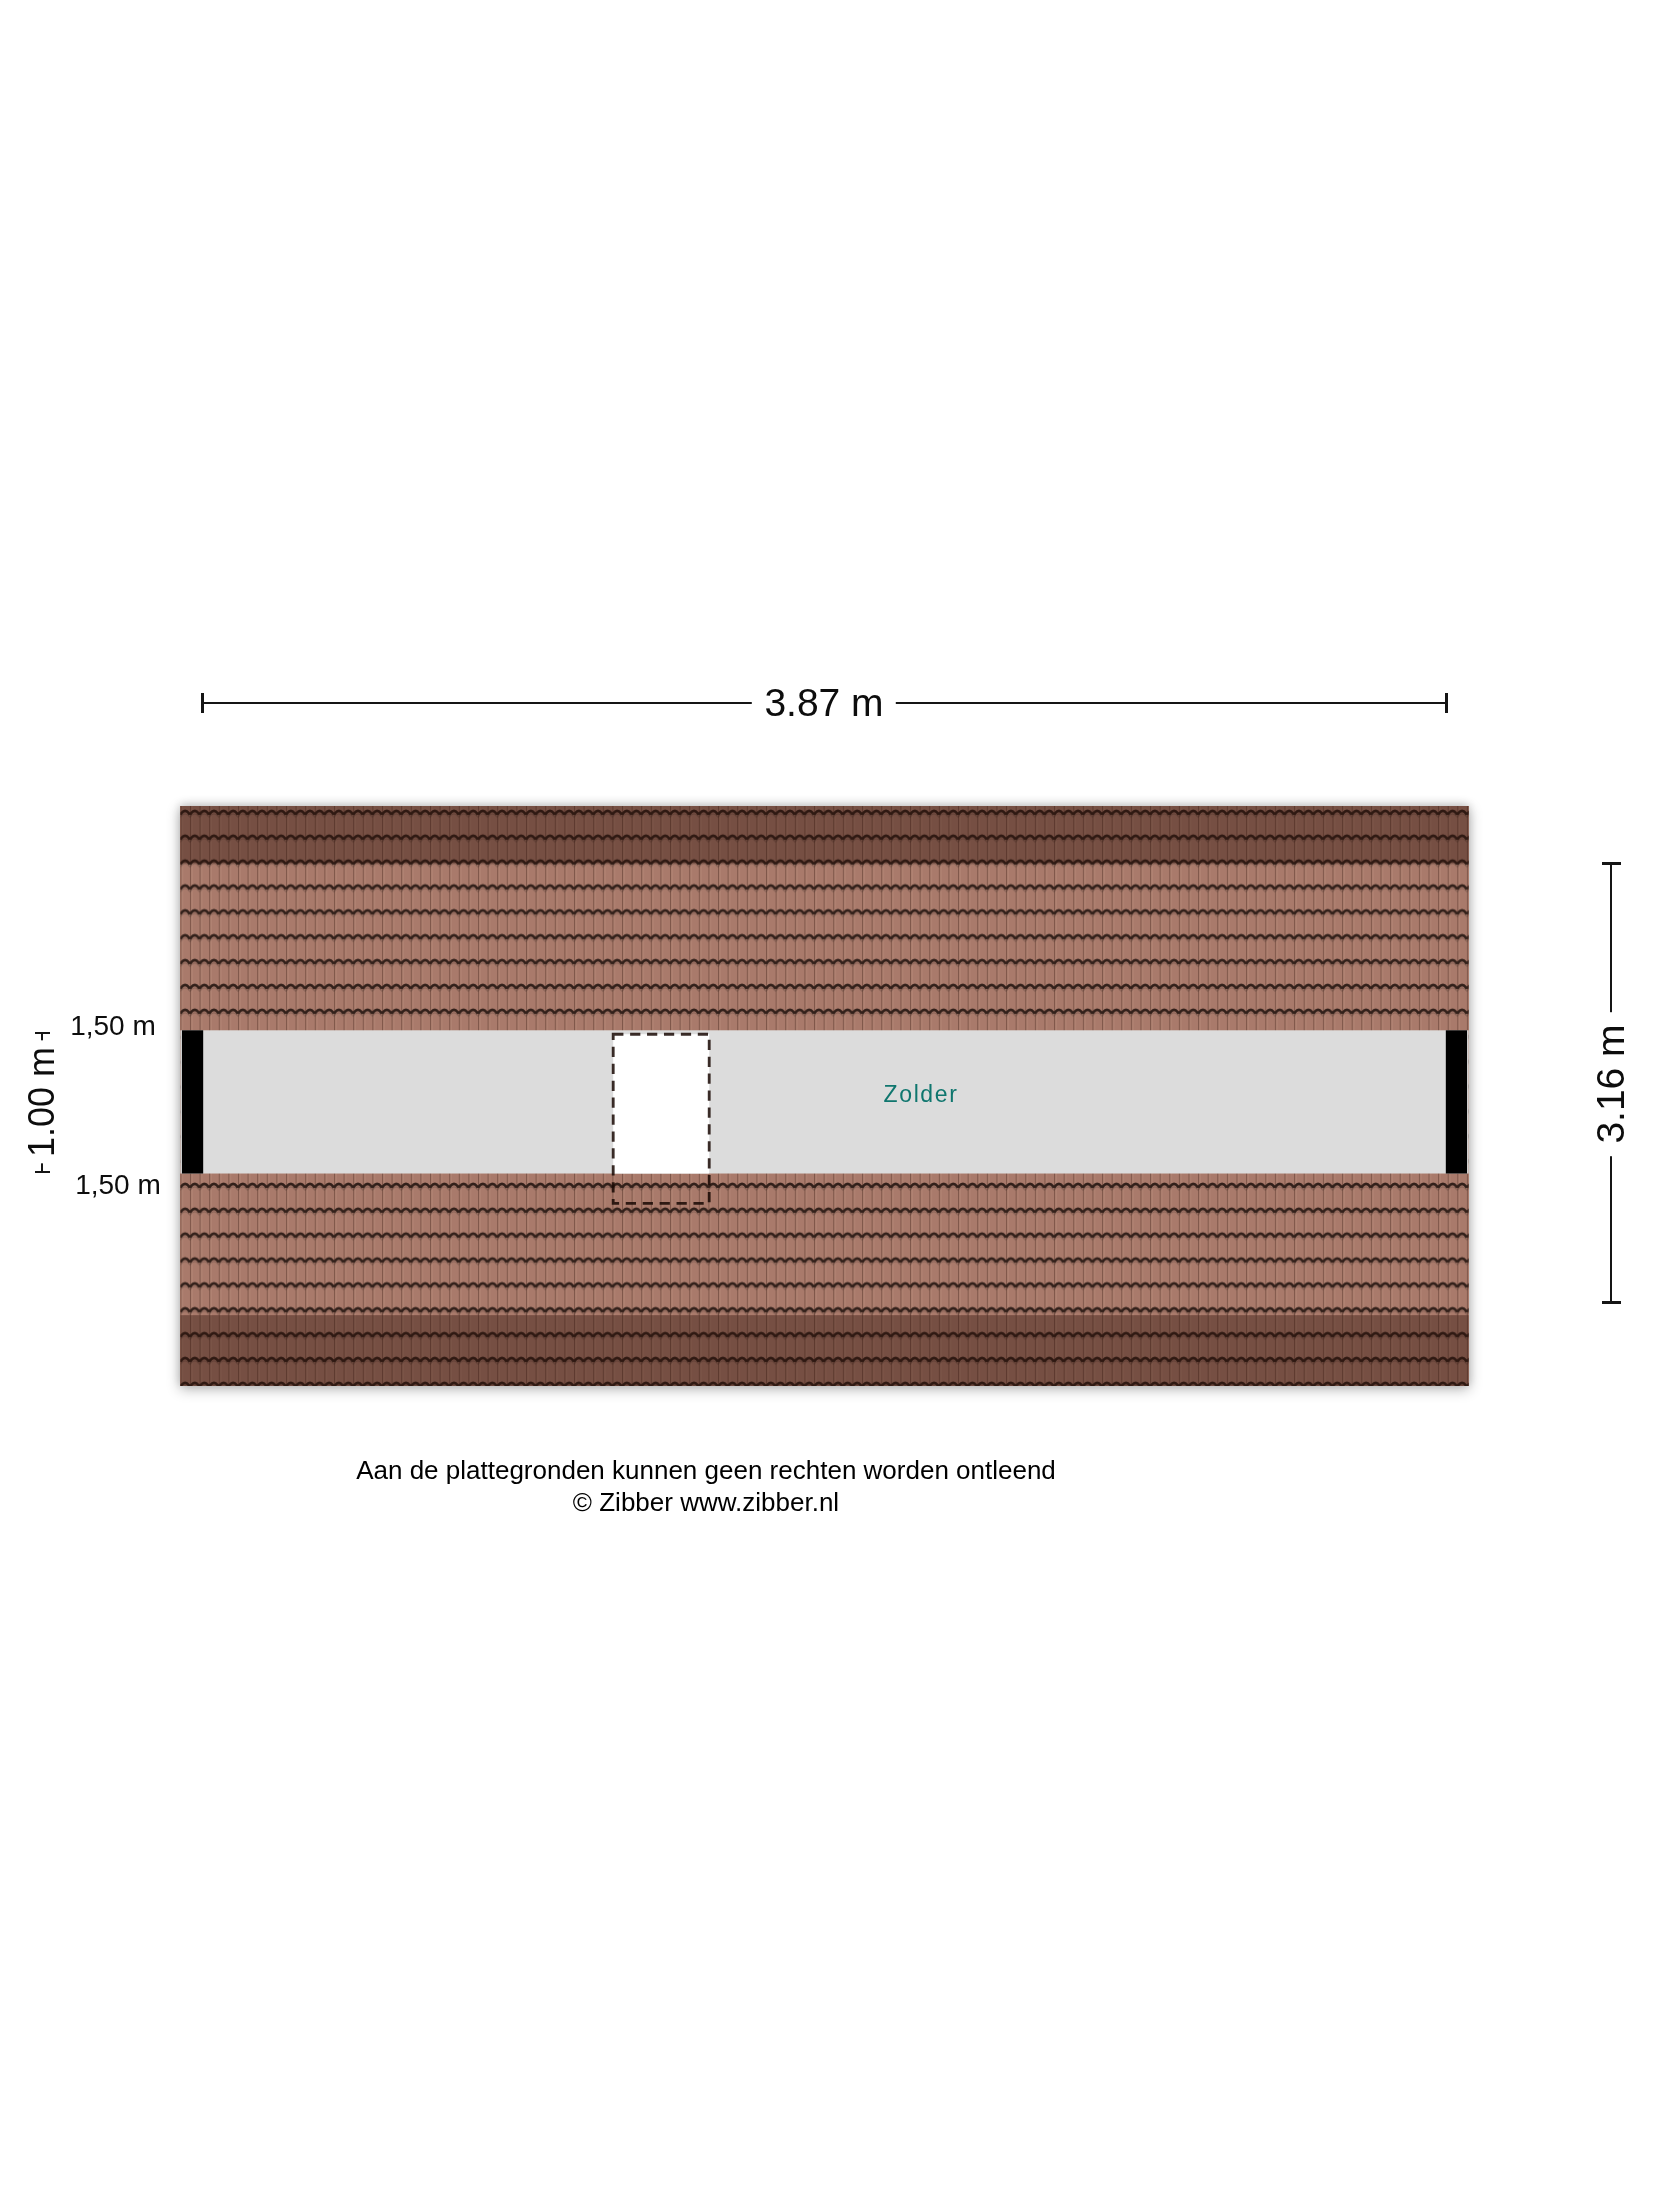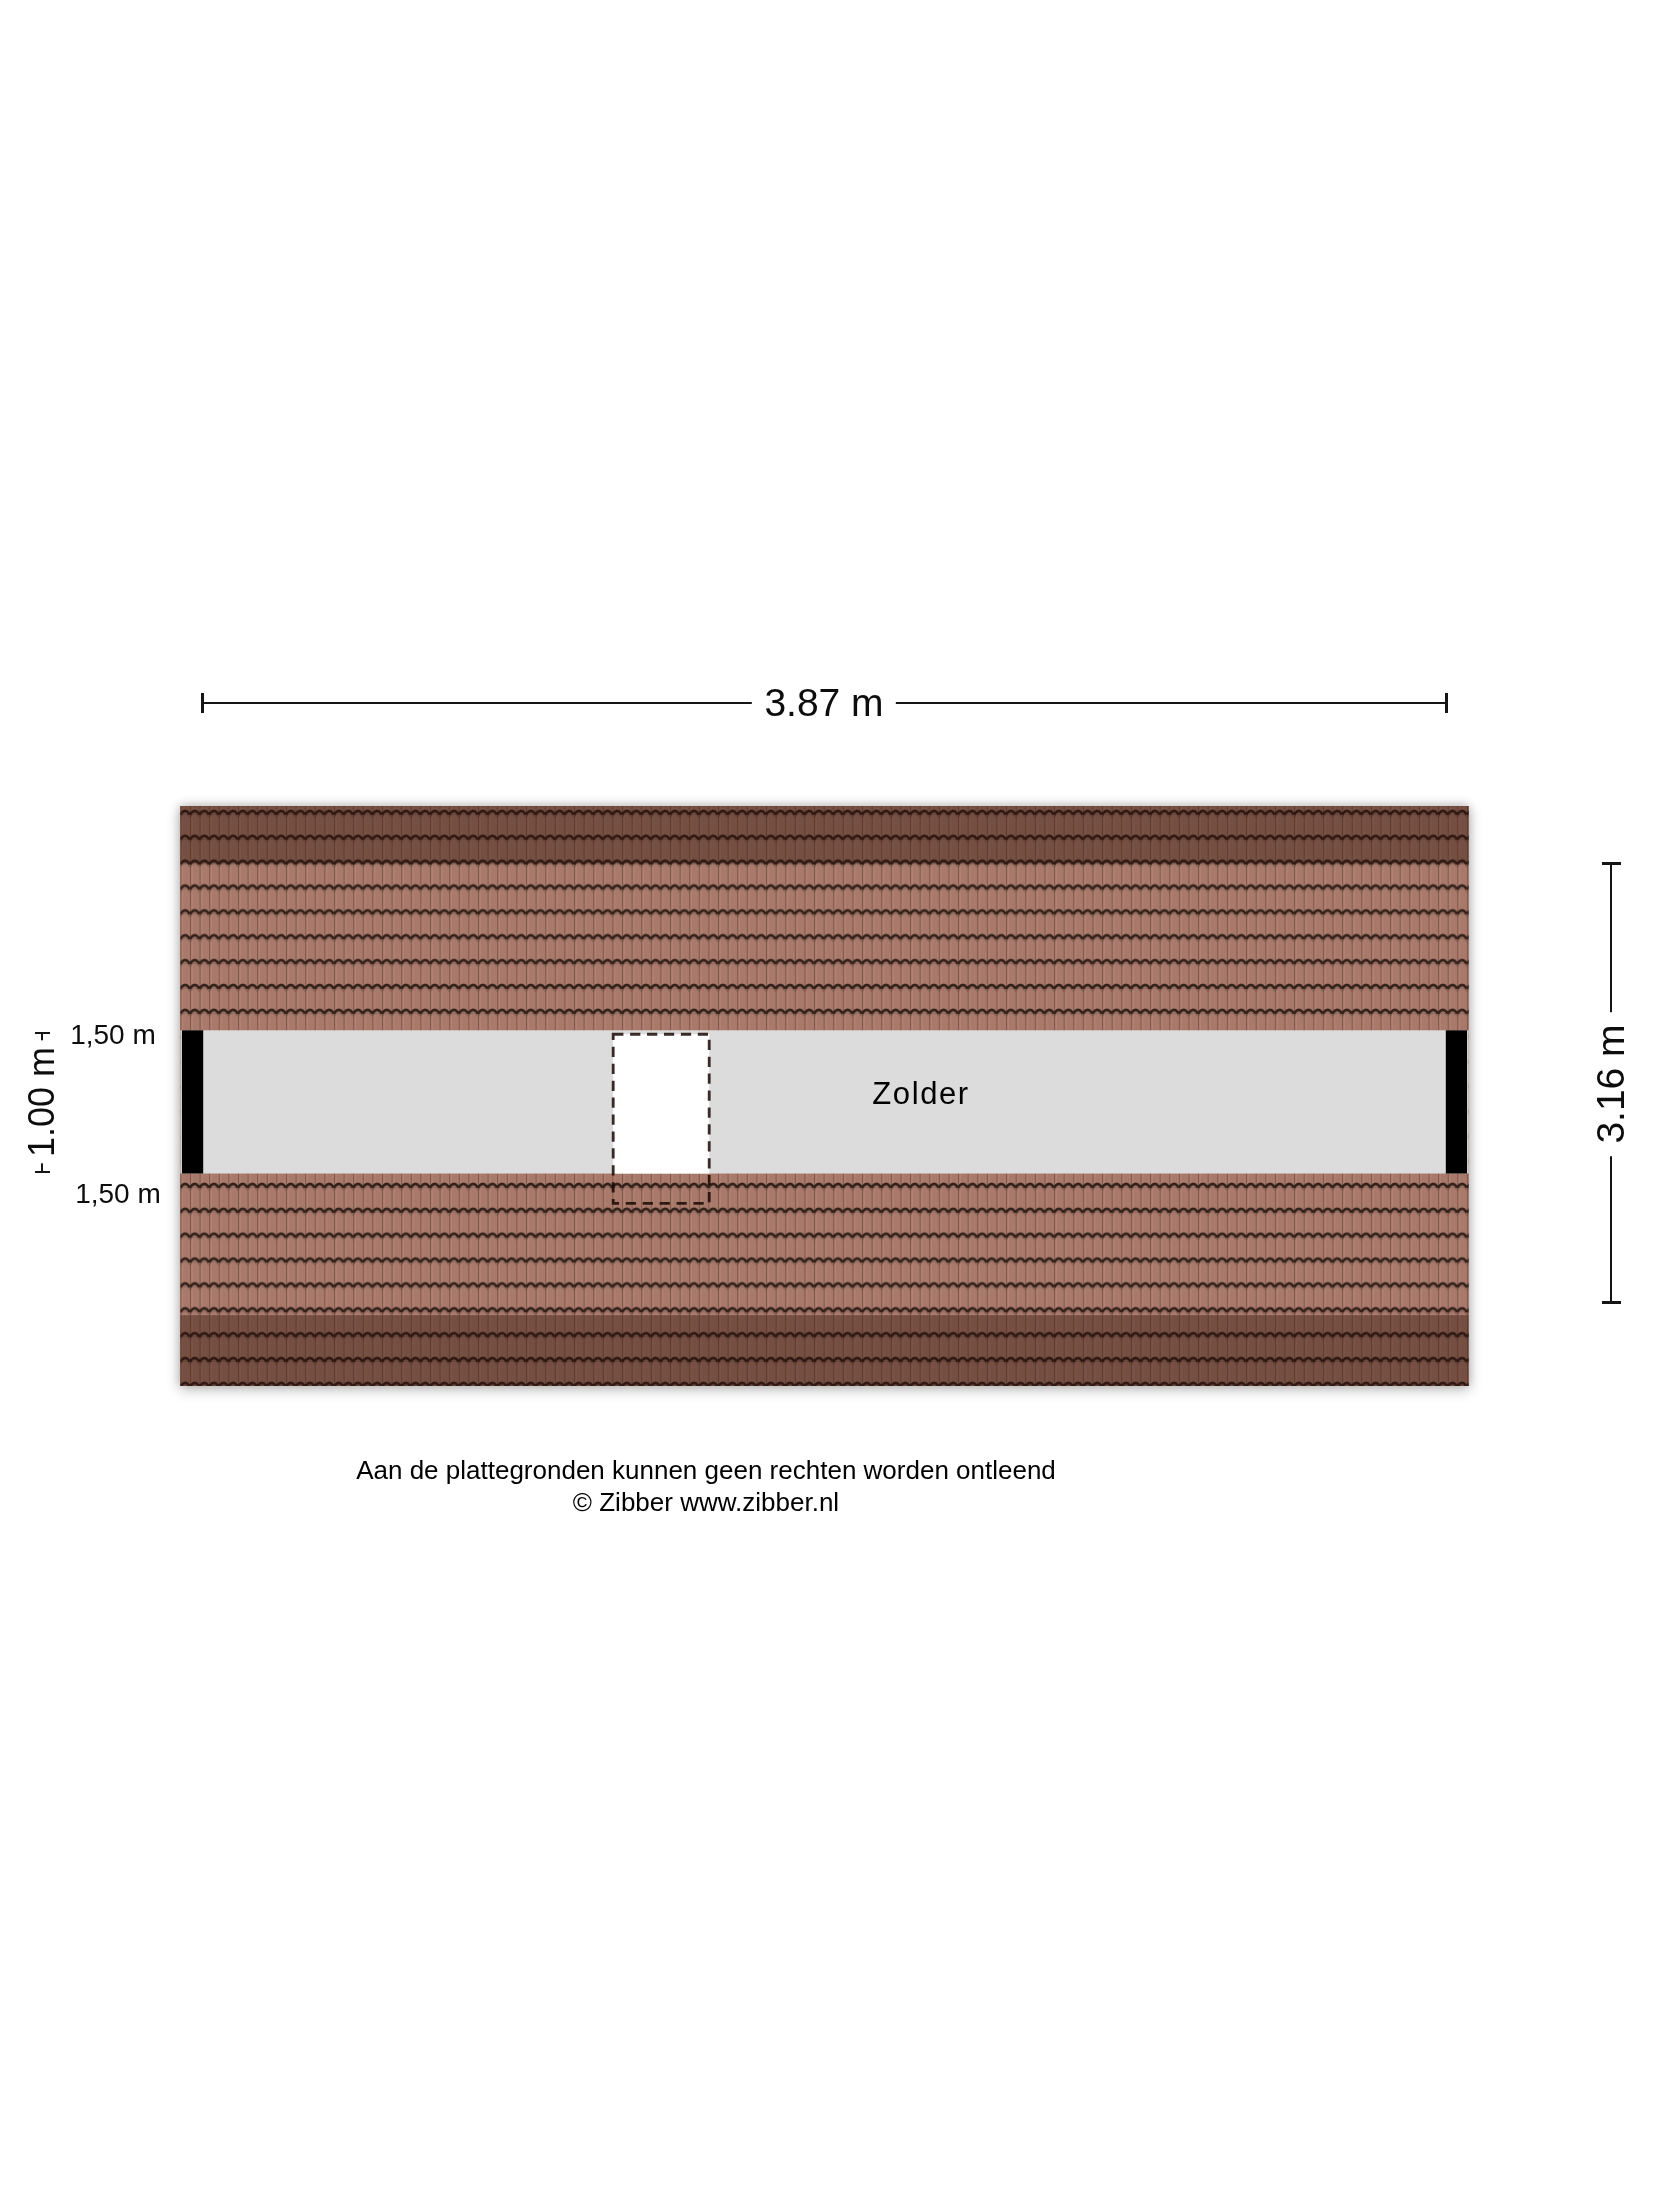--- a/index.html
+++ b/index.html
@@ -44,29 +44,28 @@
     transform: translate(-50%, -50%);
     line-height: 1.15;
   }
   .dim-label.rot { transform: translate(-50%, -50%) rotate(-90deg); }
   .dim-label.small { font-size: 36px; padding: 0 6.3px; }
 
   .clearance-label {
     font-size: 28px;
     white-space: nowrap;
     transform: translate(-50%, -50%);
-    margin-top: 9px;
   }
 
   .room-label {
-    font-size: 31px;
+    font-size: 23px;
     letter-spacing: 1.6px;
     white-space: nowrap;
     transform: translate(-50%, -50%);
-    color: #000000;
+    color: #0f766e;
   }
 
   .footer {
     left: 0;
     top: 1454px;
     width: 1370px;
     text-align: center;
     font-size: 26px;
     line-height: 32px;
     color: #000000;

